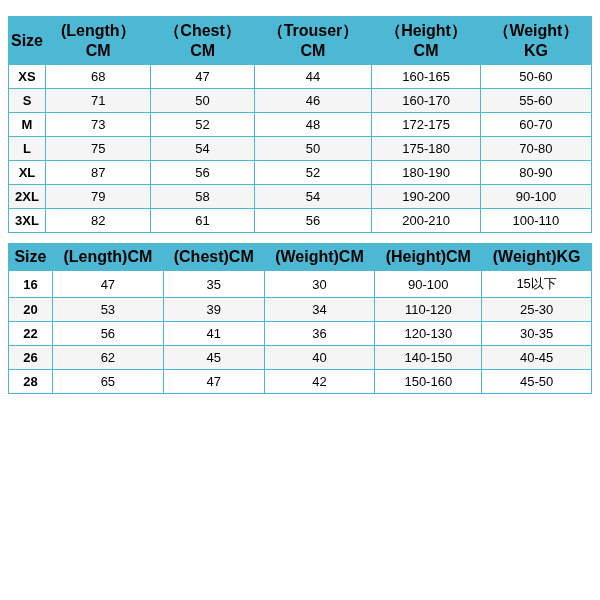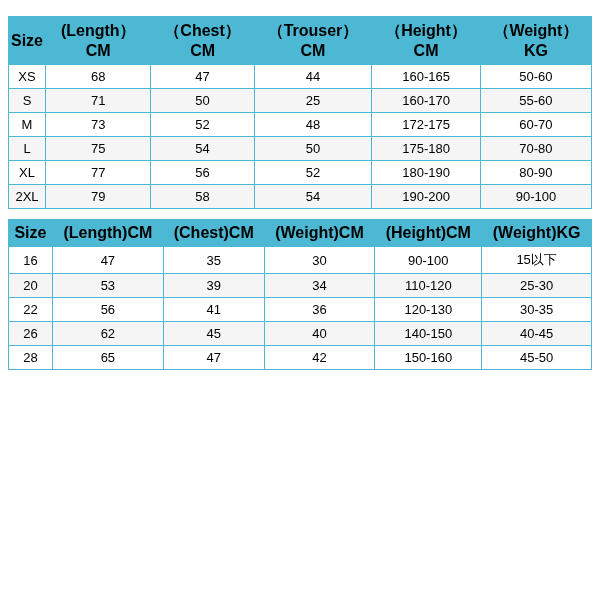--- a/index.html
+++ b/index.html
@@ -31,21 +31,21 @@
       text-align: center;
       padding: 4px 2px;
     }
     thead th {
       background-color: #4db8d4;
       color: #000;
       font-weight: bold;
       font-size: 16px;
     }
     tbody tr td:first-child {
-      font-weight: normal;
+      font-weight: bold;
     }
     tbody tr td {
       font-size: 13px;
     }
     tbody tr:nth-child(even) {
       background-color: #f5f5f5;
     }
     .children-section-title {
       font-size: 20px;
       font-weight: bold;
@@ -76,21 +76,21 @@
           <td>68</td>
           <td>47</td>
           <td>44</td>
           <td>160-165</td>
           <td>50-60</td>
         </tr>
         <tr>
           <td>S</td>
           <td>71</td>
           <td>50</td>
-          <td>25</td>
+          <td>46</td>
           <td>160-170</td>
           <td>55-60</td>
         </tr>
         <tr>
           <td>M</td>
           <td>73</td>
           <td>52</td>
           <td>48</td>
           <td>172-175</td>
           <td>60-70</td>
@@ -98,33 +98,41 @@
         <tr>
           <td>L</td>
           <td>75</td>
           <td>54</td>
           <td>50</td>
           <td>175-180</td>
           <td>70-80</td>
         </tr>
         <tr>
           <td>XL</td>
-          <td>77</td>
+          <td>87</td>
           <td>56</td>
           <td>52</td>
           <td>180-190</td>
           <td>80-90</td>
         </tr>
         <tr>
           <td>2XL</td>
           <td>79</td>
           <td>58</td>
           <td>54</td>
           <td>190-200</td>
           <td>90-100</td>
+        </tr>
+        <tr>
+          <td>3XL</td>
+          <td>82</td>
+          <td>61</td>
+          <td>56</td>
+          <td>200-210</td>
+          <td>100-110</td>
         </tr>
       </tbody>
   </table>
 </div>
 
 <div style="width:100%;">
   <div class="children-section-title"></div>
   <table>
     <thead>
       <tr>

